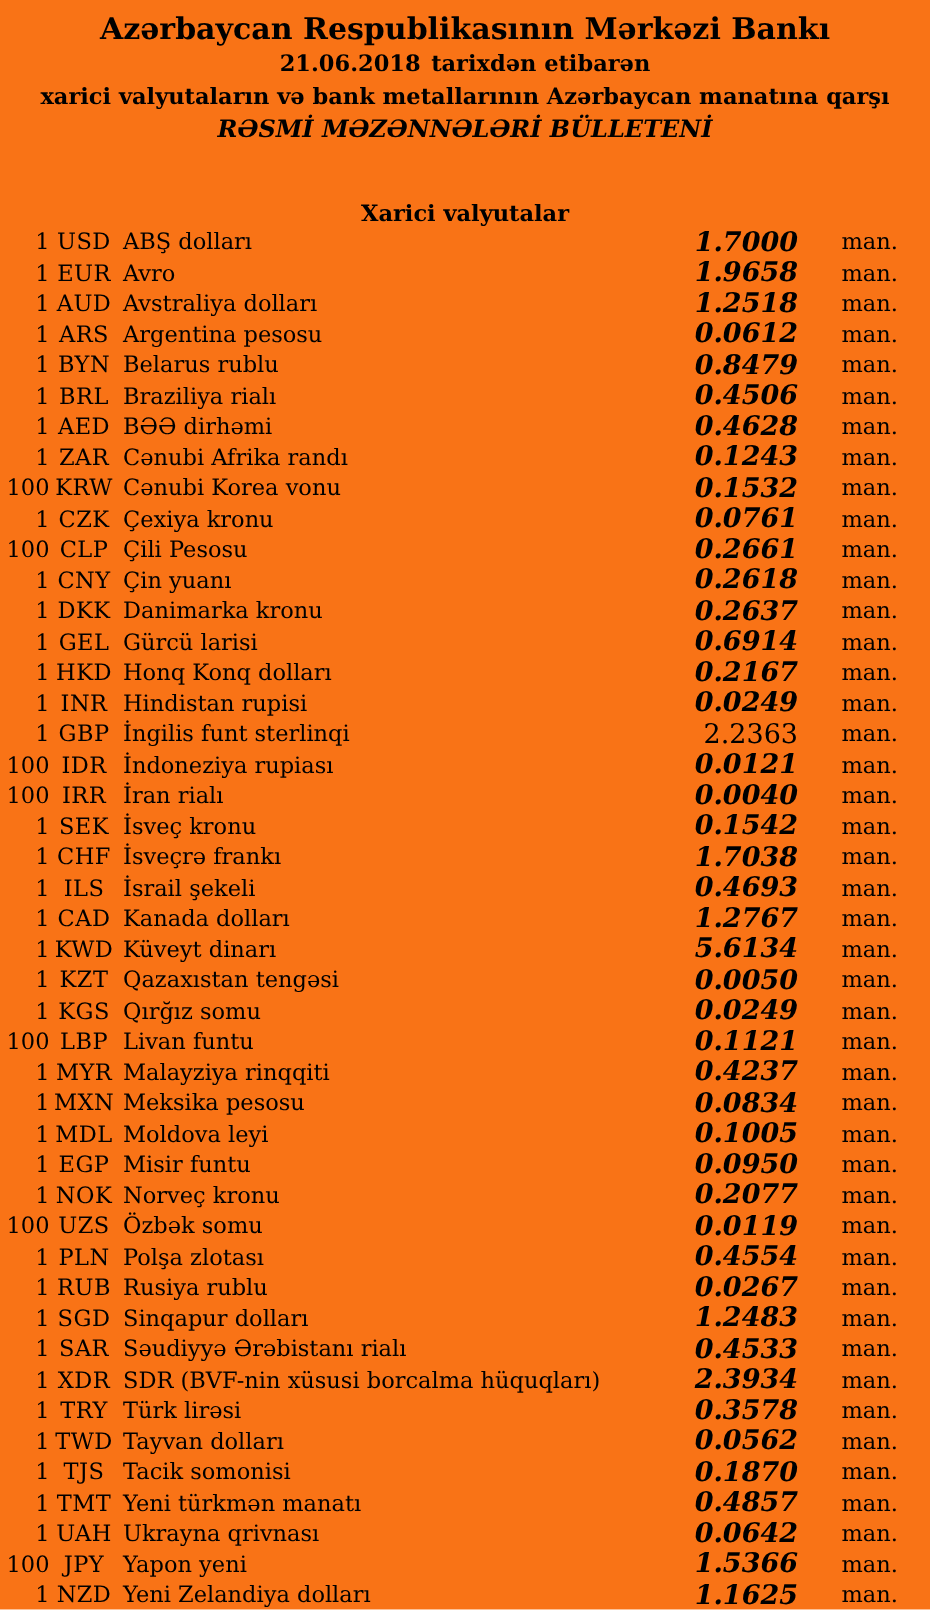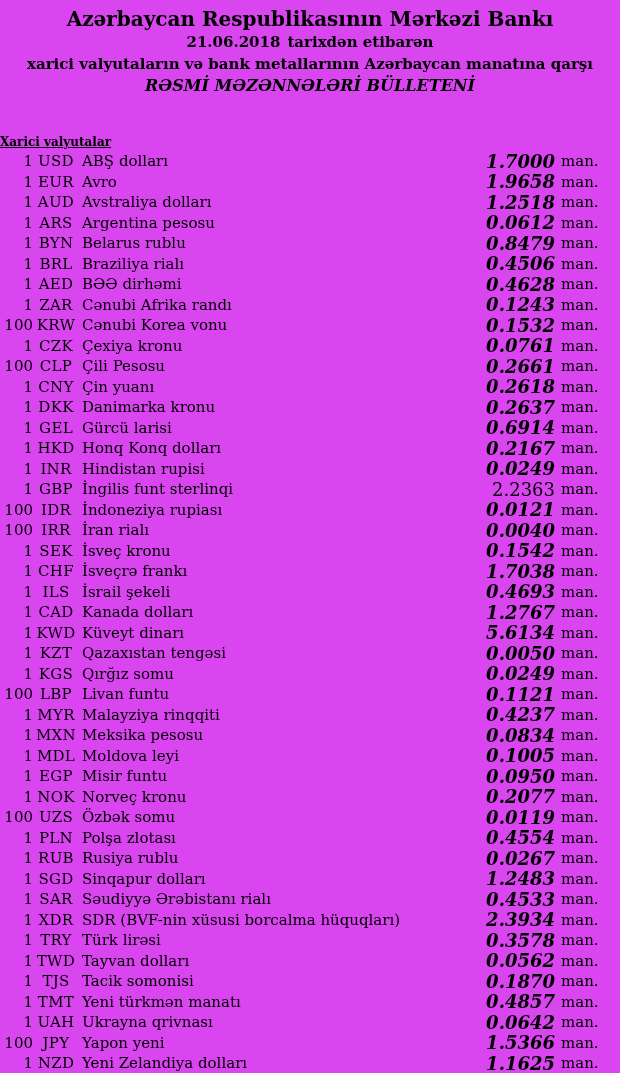--- a/index.html
+++ b/index.html
@@ -1,21 +1,21 @@
 <!DOCTYPE html>
 <html><head>
 <meta charset="utf-8">
 <style>
   html, body { margin: 0; padding: 0; background: #ffffff; }
   .page {
     position: relative;
     width: 620px;
     height: 1073px;
     margin: 0 auto;
-    background: #d946ef;
+    background: #f97316;
     color: #000000;
     font-family: "DejaVu Serif", "Liberation Serif", serif;
     overflow: hidden;
     padding-top: 6px;
     box-sizing: border-box;
   }
   .bank-name {
     font-size: 20px;
     font-weight: bold;
     text-align: center;
@@ -37,46 +37,45 @@
     white-space: nowrap;
   }
   .bulletin-title {
     font-size: 16px;
     font-weight: bold;
     text-align: center;
     line-height: 22px;
     font-style: italic;
   }
   .section-title {
-    font-size: 12px;
+    font-size: 15px;
     font-weight: bold;
-    text-align: left;
+    text-align: center;
     margin-top: 36px;
     line-height: 18px;
-    text-decoration: underline;
   }
   .rates-list { width: 100%; }
   .row {
     display: flex;
     align-items: center;
     height: 20.5px;
     font-size: 15px;
     padding-right: 23px;
     box-sizing: border-box;
     white-space: nowrap;
   }
   .qty   { width: 33px; text-align: right; flex: none; }
   .code  { width: 46px; text-align: center; flex: none; letter-spacing: 0.3px; }
   .name  { flex: 1 1 auto; padding-left: 3px; overflow: hidden; }
   .rate  {
     width: 90px; text-align: right; flex: none;
     font-weight: bold; font-style: italic; font-size: 18px;
   }
   .rate.plain { font-weight: normal; font-style: normal; }
-  .man   { width: 36px; margin-left: 6px; flex: none; text-align: right; }
+  .man   { width: 36px; margin-left: 29px; flex: none; text-align: right; }
 </style>
 </head>
 <body>
 
 <div class="page">
   <div class="bank-name">Azərbaycan Respublikasının Mərkəzi Bankı</div>
 
   <div class="date-line">
     <span class="date-value">21.06.2018</span><span>tarixdən etibarən</span>
   </div>

